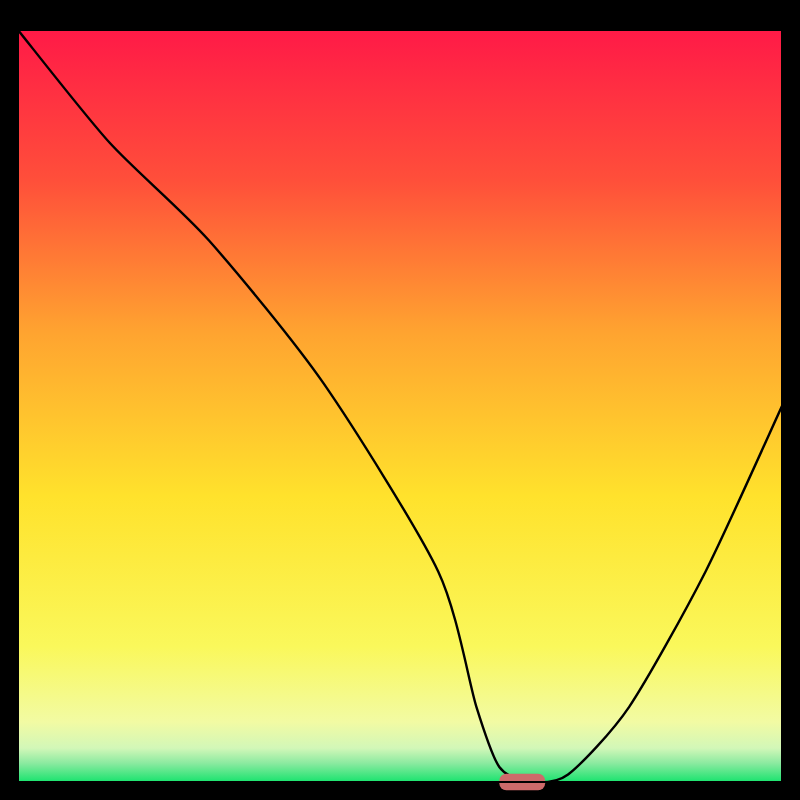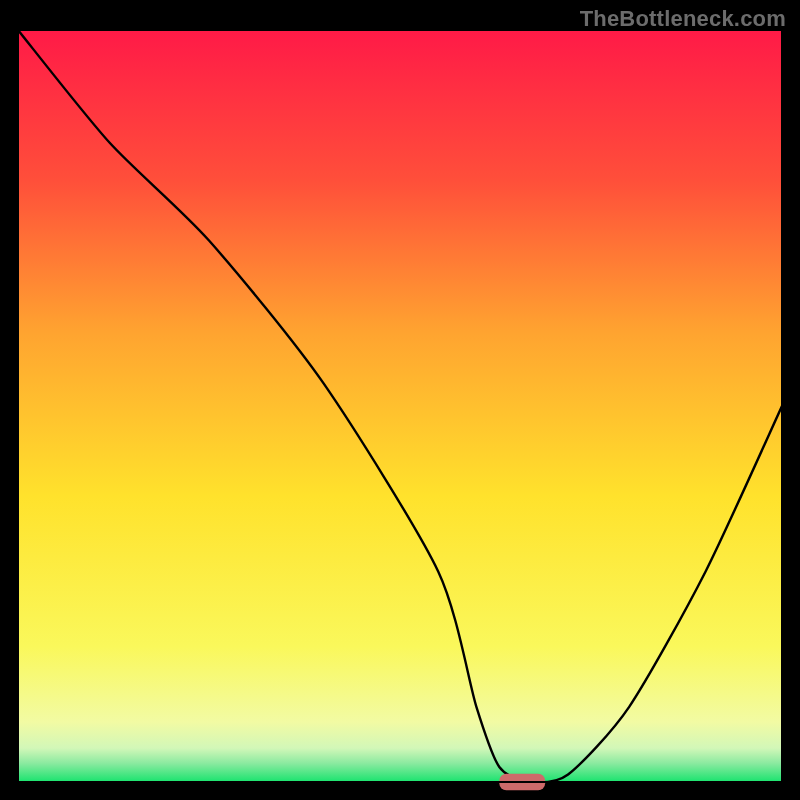--- a/index.html
+++ b/index.html
@@ -58,14 +58,13 @@
 
     <rect id="plot-bg" fill="url(#bg-grad)" x="18" y="30" width="764" height="752"></rect>
 
     <path id="curve" fill="none" stroke="#000" stroke-width="2.4" clip-path="url(#plot-clip)" d="M 18 30 C 29.46 44.1, 85.80499999999999 116.48, 109.67999999999999 142.8 C 133.555 169.12, 182.26 210.48000000000002, 209 240.56000000000003 C 235.74 270.64000000000004, 294.95000000000005 342.08000000000004, 323.6 383.44 C 352.25 424.79999999999995, 419.1 531.02, 438.20000000000005 571.4399999999999 C 457.30000000000007 611.8599999999999, 468.76 682.36, 476.4 706.8000000000001 C 484.03999999999996 731.2400000000001, 492.635 757.5600000000001, 499.32 766.96 C 506.005 776.36, 521.2850000000001 781.06, 529.8800000000001 782 C 538.4750000000001 782.94, 555.665 783.88, 568.0799999999999 774.48 C 580.4949999999999 765.08, 612.01 732.1800000000001, 629.2 706.8000000000001 C 646.3900000000001 681.4200000000001, 686.5 609.04, 705.6 571.4399999999999 C 724.7 533.8399999999999, 772.45 426.68, 782 406"></path>
 
     <rect id="marker" rx="7" ry="7" x="499.32" y="773.728" width="45.839999999999996" height="16.544" fill="#cd6a6a"></rect>
 
     <rect id="plot-border" fill="none" stroke="#000" stroke-width="2" x="18" y="30" width="764" height="752"></rect>
   </svg>
 
-  <div class="watermark">TheBottleneck.com</div>
 </div>
 
 </body></html>

